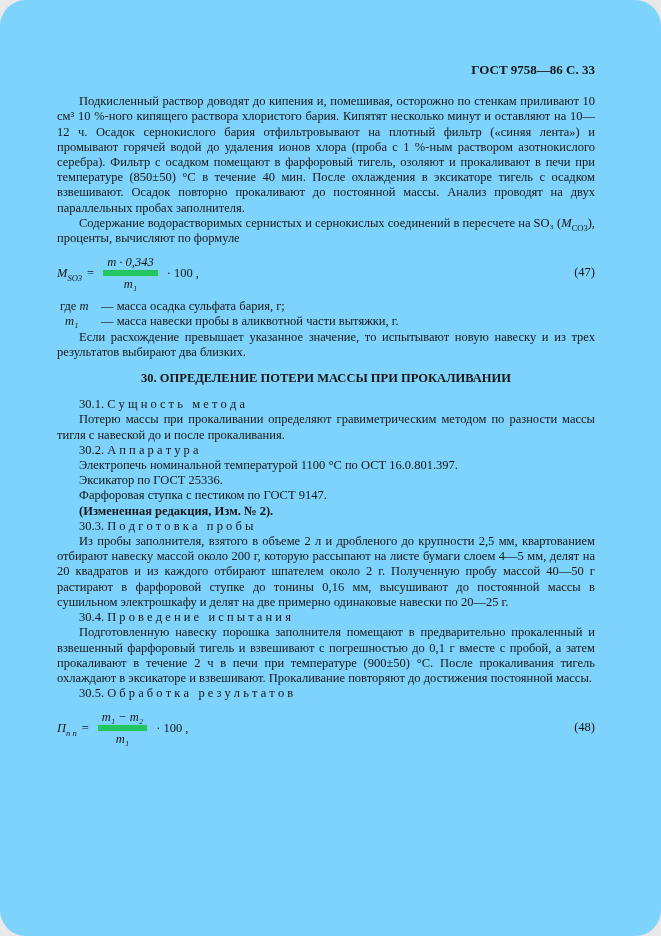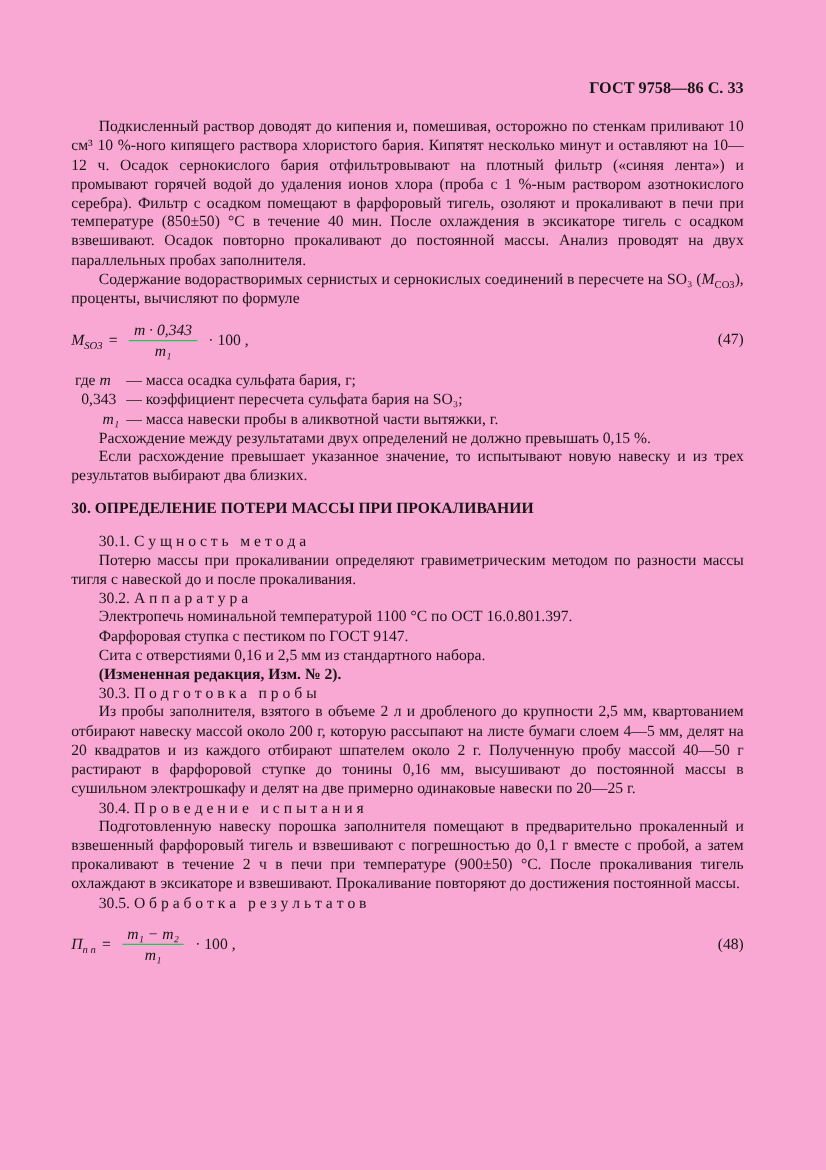--- a/index.html
+++ b/index.html
@@ -1,43 +1,44 @@
 <!DOCTYPE html>
 <html lang="ru"><head>
 <meta charset="utf-8">
 <style>
   html, body { margin: 0; padding: 0; background: #e8e8e8; }
   .page {
     position: relative;
     width: 661px;
     height: 936px;
     margin: 0 auto;
-    background: #f9a8d4;
+    background: #7dd3fc;
     box-sizing: border-box;
     padding: 62px 66px 0 57px;
     font-family: "Liberation Serif", "DejaVu Serif", serif;
     font-size: 12.5px;
     line-height: 15.2px;
     color: #161616;
     overflow: hidden;
+    border-radius: 26px;
   }
   .doc-header {
     text-align: right;
     font-weight: bold;
     font-size: 13px;
     margin-bottom: 17px;
   }
   .para {
     text-indent: 22px;
     text-align: justify;
   }
   .spaced { white-space: pre-wrap; }
   .bold { font-weight: bold; }
   .sec-title {
-    text-align: left;
+    text-align: center;
     font-weight: bold;
     margin: 11px 0 11px 0;
     text-indent: 0;
   }
   i, .it { font-style: italic; }
   sub { font-size: 8.5px; line-height: 0; }
   
   .formula-row {
     position: relative;
     display: flex;
@@ -52,21 +53,21 @@
     font-style: italic;
   }
   .f-eq { margin: 0 5px; font-style: normal; }
   .frac {
     display: inline-flex;
     flex-direction: column;
     align-items: center;
     margin: 0 4px;
     line-height: 14px;
   }
-  .frac .num { border-bottom: 1px solid #22c55e; padding: 0 4px 1px 4px; }
+  .frac .num { border-bottom: 6px solid #22c55e; padding: 0 4px 1px 4px; }
   .frac .den { padding-top: 1px; }
   .f-tail { margin-left: 5px; font-style: normal; }
   .eq-number {
     position: absolute;
     right: 0;
     top: 50%;
     transform: translateY(-50%);
     font-style: normal;
   }
   
@@ -101,41 +102,36 @@
     </span>
     <span class="eq-number">(47)</span>
   </div>
 
   <div class="where-block">
     <div class="where-row">
       <span class="wterm"><span>где </span><i>m</i></span>
       <span class="wdef">— масса осадка сульфата бария, г;</span>
     </div>
     <div class="where-row">
-      <span class="wterm"><span>0,343</span><i></i></span>
-      <span class="wdef">— коэффициент пересчета сульфата бария на SO₃;</span>
-    </div>
-    <div class="where-row">
       <span class="wterm"><span></span><i>m₁</i></span>
       <span class="wdef">— масса навески пробы в аликвотной части вытяжки, г.</span>
     </div>
   </div>
 
-  <div class="para">Расхождение между результатами двух определений не должно превышать 0,15 %.</div>
   <div class="para">Если расхождение превышает указанное значение, то испытывают новую навеску и из трех результатов выбирают два близких.</div>
 
   <div class="sec-title">30. ОПРЕДЕЛЕНИЕ ПОТЕРИ МАССЫ ПРИ ПРОКАЛИВАНИИ</div>
 
   <div class="para spaced">30.1. С у щ н о с т ь   м е т о д а</div>
   <div class="para">Потерю массы при прокаливании определяют гравиметрическим методом по разности массы тигля с навеской до и после прокаливания.</div>
 
   <div class="para spaced">30.2. А п п а р а т у р а</div>
   <div class="para">Электропечь номинальной температурой 1100 °С по ОСТ 16.0.801.397.</div>
+  <div class="para">Эксикатор по ГОСТ 25336.</div>
   <div class="para">Фарфоровая ступка с пестиком по ГОСТ 9147.</div>
-  <div class="para">Сита с отверстиями 0,16 и 2,5 мм из стандартного набора.</div>
   <div class="para bold">(Измененная редакция, Изм. № 2).</div>
 
   <div class="para spaced">30.3. П о д г о т о в к а   п р о б ы</div>
   <div class="para">Из пробы заполнителя, взятого в объеме 2 л и дробленого до крупности 2,5 мм, квартованием отбирают навеску массой около 200 г, которую рассыпают на листе бумаги слоем 4—5 мм, делят на 20 квадратов и из каждого отбирают шпателем около 2 г. Полученную пробу массой 40—50 г растирают в фарфоровой ступке до тонины 0,16 мм, высушивают до постоянной массы в сушильном электрошкафу и делят на две примерно одинаковые навески по 20—25 г.</div>
 
   <div class="para spaced">30.4. П р о в е д е н и е   и с п ы т а н и я</div>
   <div class="para">Подготовленную навеску порошка заполнителя помещают в предварительно прокаленный и взвешенный фарфоровый тигель и взвешивают с погрешностью до 0,1 г вместе с пробой, а затем прокаливают в течение 2 ч в печи при температуре (900±50) °С. После прокаливания тигель охлаждают в эксикаторе и взвешивают. Прокаливание повторяют до достижения постоянной массы.</div>
 
   <div class="para spaced">30.5. О б р а б о т к а   р е з у л ь т а т о в</div>
 

